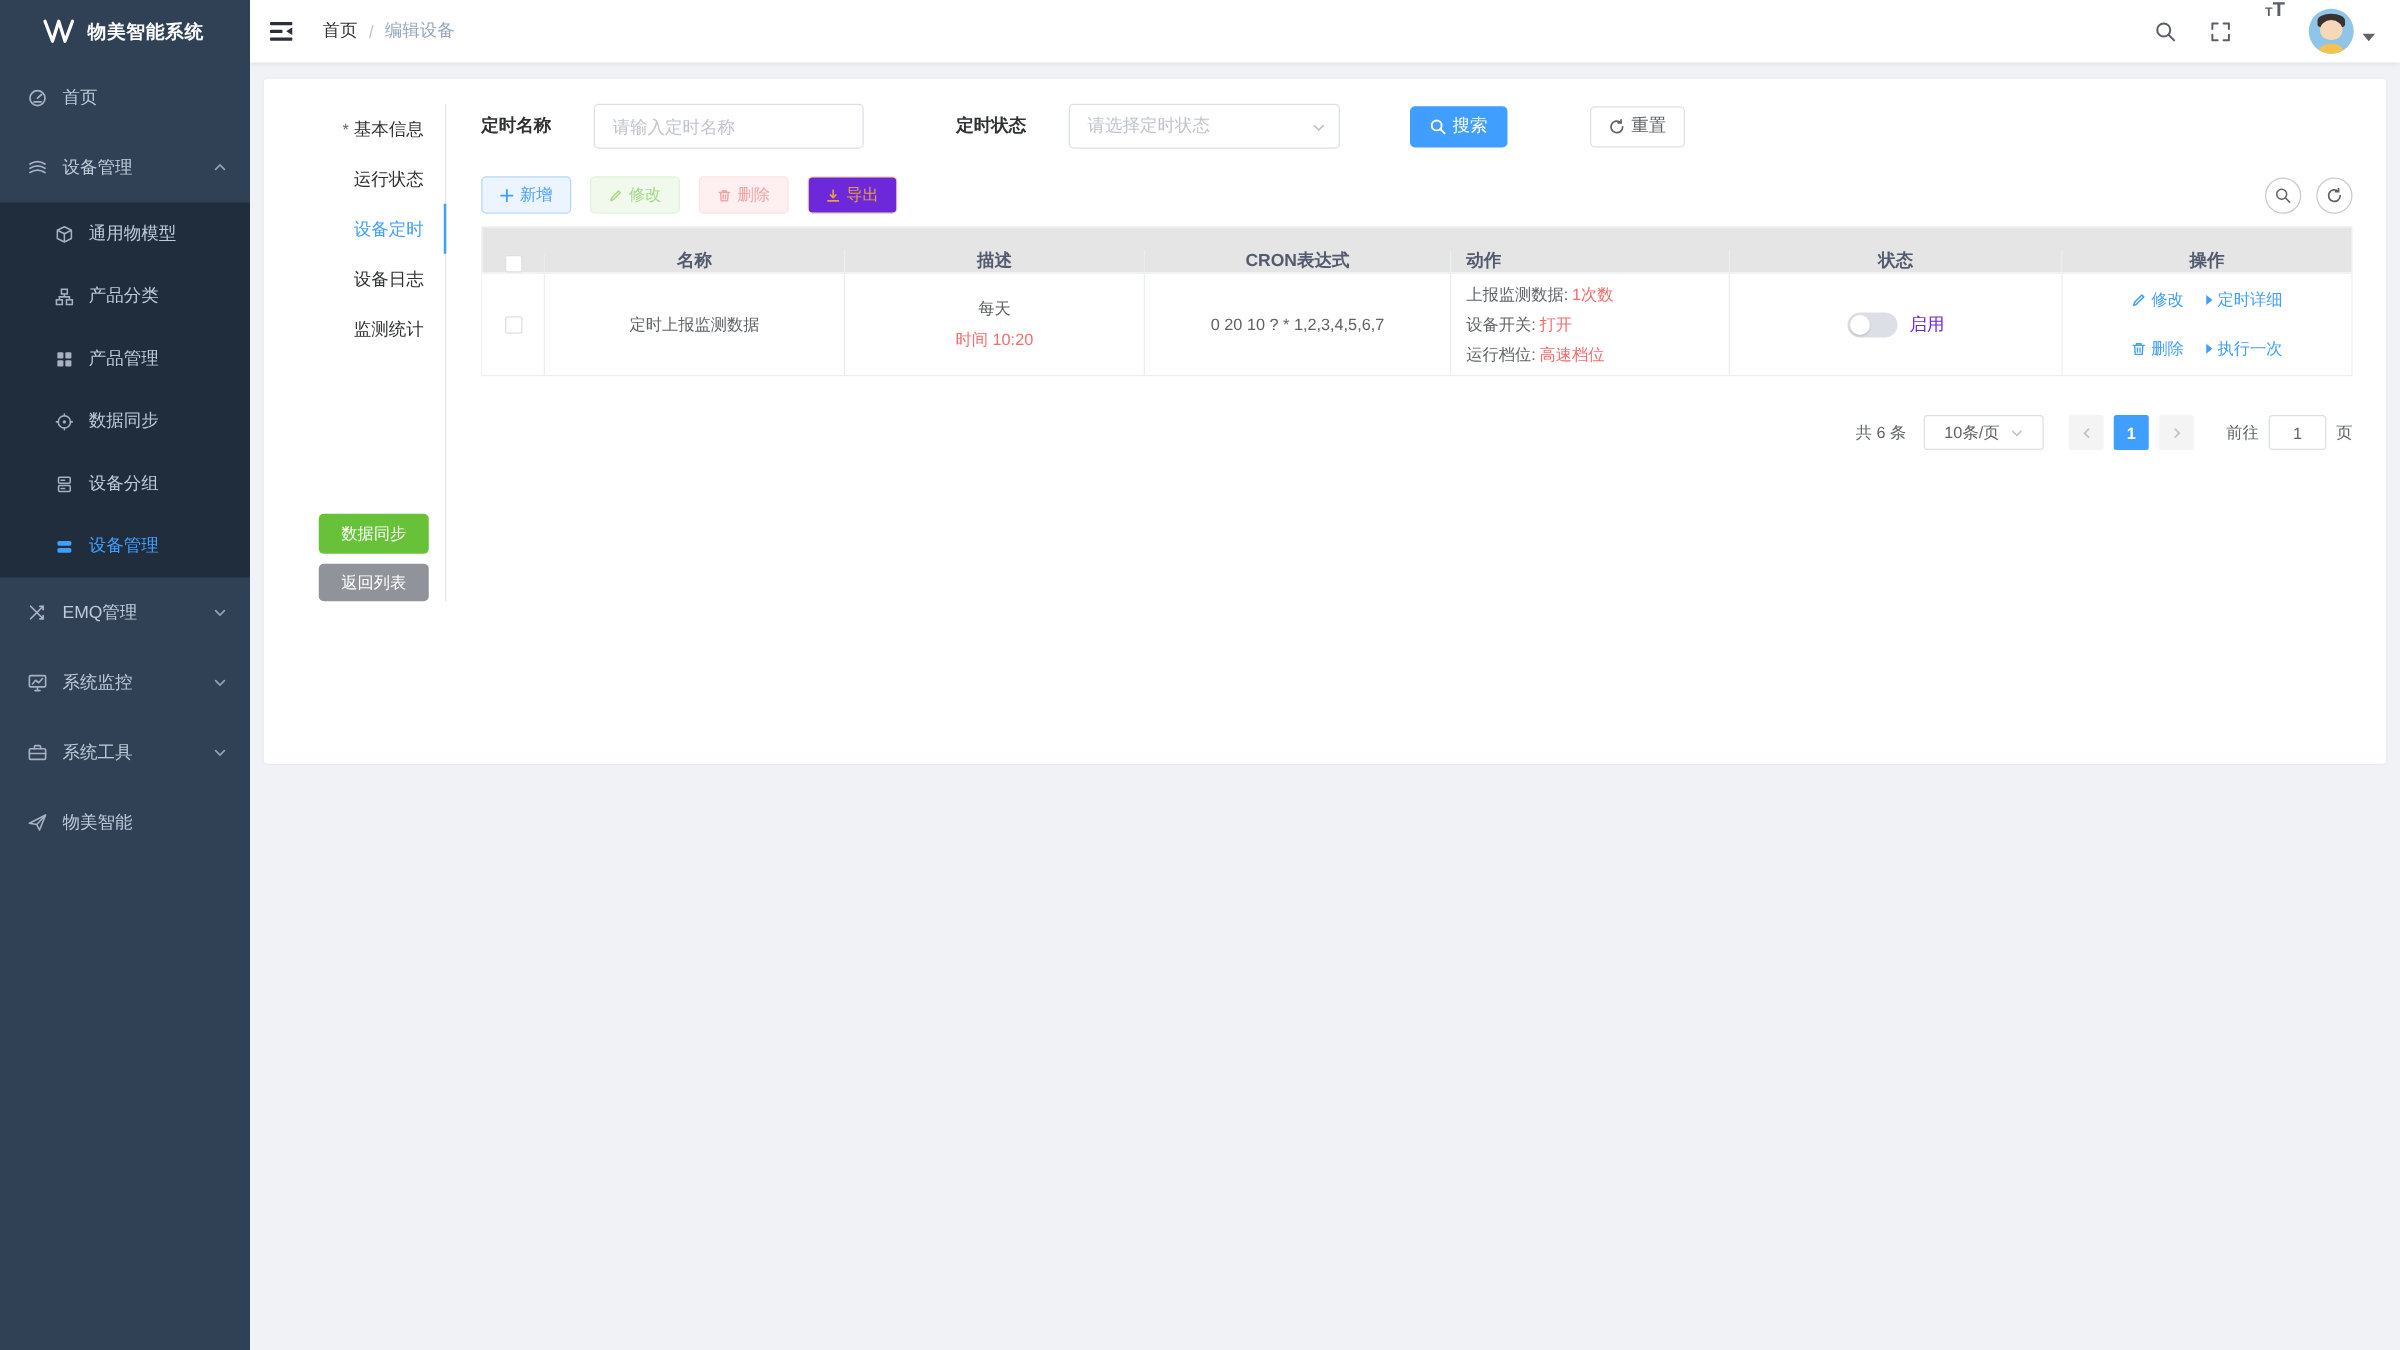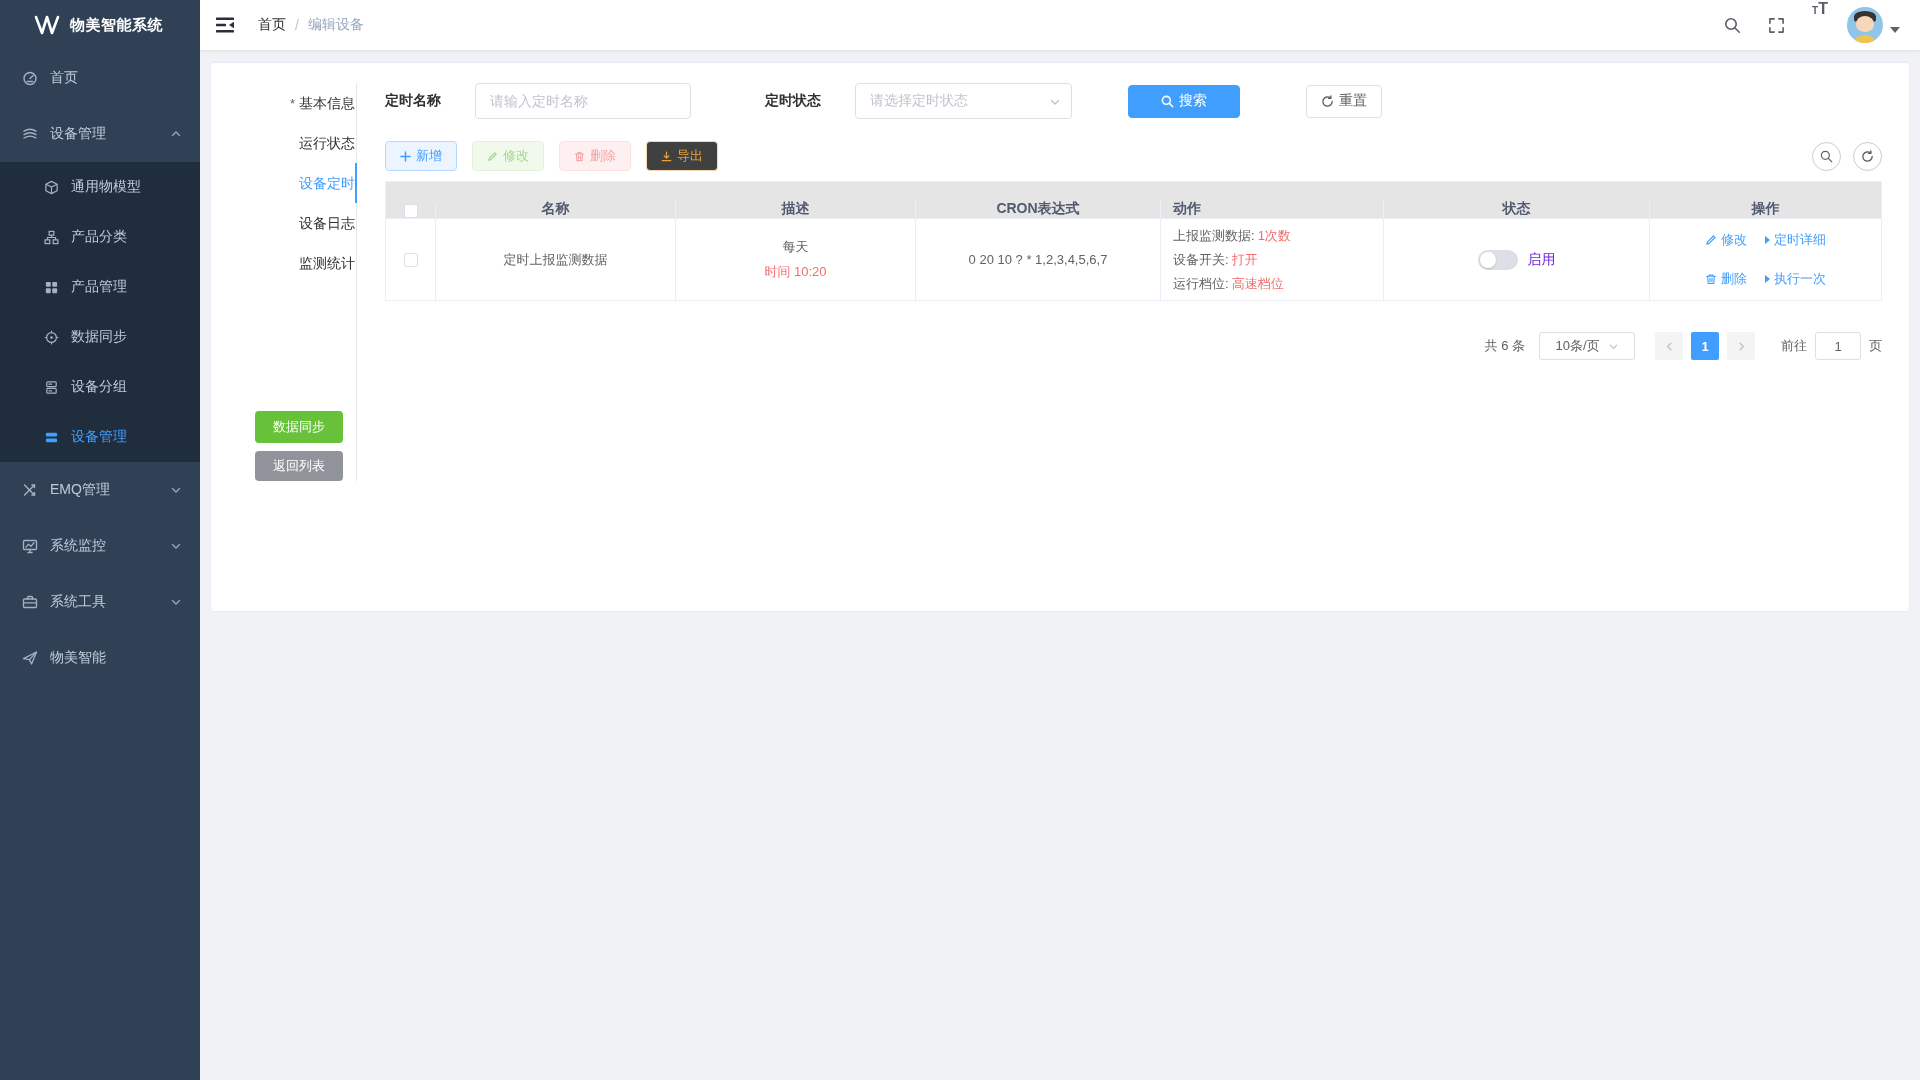--- a/index.html
+++ b/index.html
@@ -37,21 +37,21 @@
   .avatar .face { position:absolute; left:9px; top:9px; width:18px; height:16px; background:#f6d7b8; border-radius:50% 50% 46% 46%; }
   .avatar .hair { position:absolute; left:7px; top:4px; width:22px; height:11px; background:#3a3132; border-radius:50% 50% 20% 20%; }
   .avatar .shirt { position:absolute; left:8px; bottom:-4px; width:20px; height:12px; background:#f4c34f; border-radius:50% 50% 0 0; }
   .caret-down { width:0; height:0; border-left:5px solid transparent; border-right:5px solid transparent; border-top:6px solid #606266; margin-top:10px; }
 
   
   .main { position:absolute; left:200px; top:50px; width:1720px; height:1030px; background:#f0f2f5; }
   .card { position:absolute; left:10px; top:12px; width:1700px; height:550px; background:#fff; border:1px solid #e6ebf5; border-radius:4px; }
 
   
-  .tabs-col { position:absolute; left:16px; top:20px; width:146px; }
+  .tabs-col { position:absolute; left:0; top:20px; width:146px; }
   .vtab { height:40px; line-height:40px; text-align:right; padding-right:18px; color:#303133; font-size:14px; cursor:pointer; white-space:nowrap; }
   .vtab .req { color:#606266; margin-right:4px; font-size:13px; }
   .vtab.active { color:#409eff; }
   .tabs-divider { position:absolute; left:145px; top:20px; height:398px; width:1px; background:#e4e7ed; }
   .tabs-active-bar { position:absolute; left:144px; top:100px; width:2px; height:40px; background:#409eff; }
   .side-btn { position:absolute; left:44px; width:88px; height:32px; border:none; border-radius:4px; color:#fff; font-size:13px; cursor:pointer; font-family:inherit; }
   .btn-sync { top:348px; background:#67c23a; }
   .btn-back { top:388px; background:#909399; height:30px; }
 
   
@@ -59,29 +59,29 @@
 
   .filter-row { margin-top:20px; display:flex; align-items:center;gap:22px; }
   .f-label { font-weight:bold; color:#303133; font-size:14px; margin-right:12px; }
   .f-input { width:216px; height:36px; border:1px solid #dcdfe6; border-radius:4px; padding:0 14px; font-size:14px; color:#606266; font-family:inherit; outline:none; }
   .f-input::placeholder { color:#c0c4cc; }
   .f-select { width:217px; height:36px; border:1px solid #dcdfe6; border-radius:4px; padding:0 28px 0 14px; display:flex; align-items:center; position:relative; cursor:pointer; }
   .f-select .sel-placeholder { color:#c0c4cc; font-size:14px; }
   .f-select .sel-arrow { position:absolute; right:10px; top:12px; width:12px; height:12px; color:#c0c4cc; }
   .gap30 { width:30px; } .gap12 { width:12px; } .gap22 { width:22px; }
   .btn { display:inline-flex; align-items:center; justify-content:center; gap:5px; border-radius:4px; cursor:pointer; font-family:inherit; border:1px solid transparent; }
-  .btn-search { height:33px; padding:0 32px; background:#409eff; border-color:#409eff; color:#fff; font-size:14px; }
+  .btn-search { height:33px; padding:0 15px; background:#409eff; border-color:#409eff; color:#fff; font-size:14px; }
   .btn-reset { height:33px; padding:0 14px; background:#fff; border-color:#dcdfe6; color:#606266; font-size:14px; }
 
   .toolbar-row { margin-top:22px; display:flex; align-items:center; gap:15px; }
   .tb-btn { height:30px; padding:0 14px; font-size:13px; }
   .tb-add { background:#ecf5ff; border-color:#b3d8ff; color:#409eff; }
   .tb-edit { background:#f0f9eb; border-color:#e1f3d8; color:#a4da89; cursor:not-allowed; }
   .tb-del { background:#fef0f0; border-color:#fde2e2; color:#f5a3a3; cursor:not-allowed; }
-  .tb-exp { background:#404040; border-color:#f5dab1; color:#e6a23c; }
+  .tb-exp { background:#6d28d9; border-color:#f5dab1; color:#e6a23c; }
   .tb-right { margin-left:auto; display:flex; gap:12px; }
   .circle-btn { width:29px; height:29px; border-radius:50%; border:1px solid #c9ccd3; background:#fff; color:#606266; display:flex; align-items:center; justify-content:center; cursor:pointer; }
 
   
   .tbl { margin-top:10px; border:1px solid #ebeef5; font-size:13px; }
   .tbl-row { display:flex; }
   .tbl-header { background:#e5e5e5; height:36px;align-items:flex-end; }
   .tbl-header .cell { font-weight:bold; color:#515a6e; font-size:14px; }
   .tbl-body { height:82px; background:#fff; border-top:1px solid #ebeef5; }
   .cell { display:flex; align-items:center; justify-content:center; border-right:1px solid #ebeef5; padding:0 6px; }

